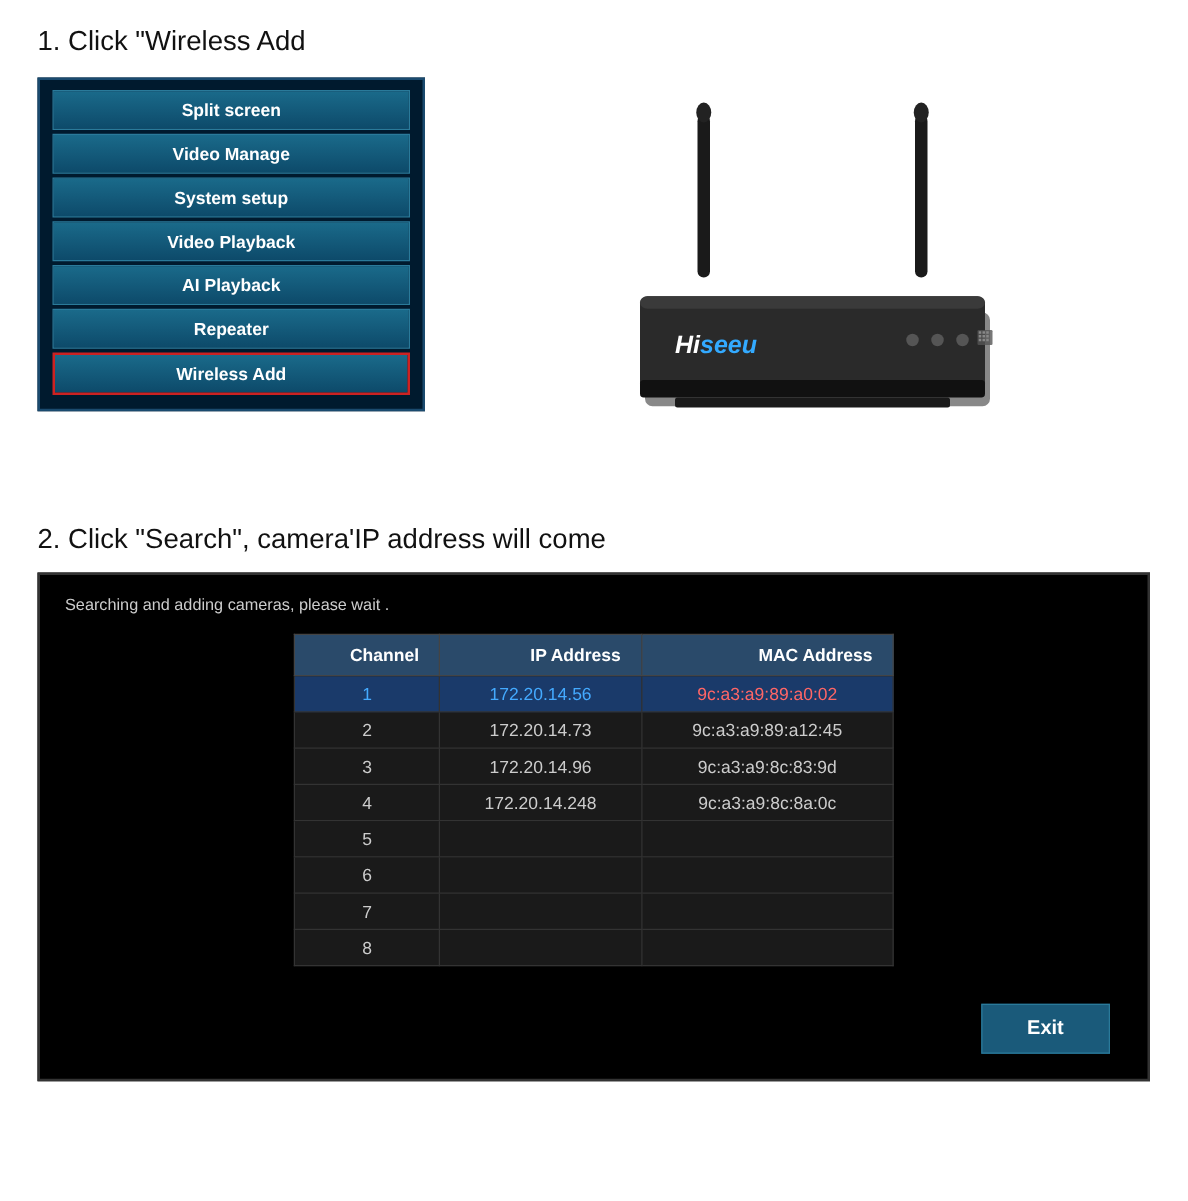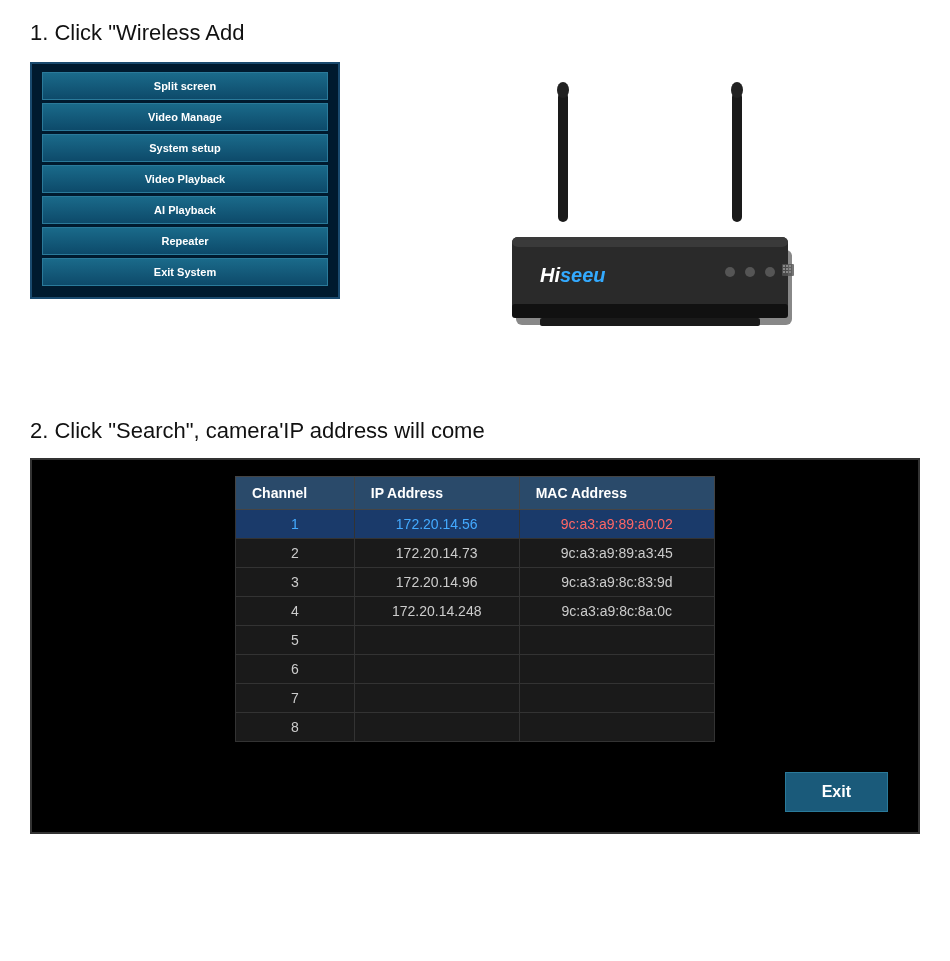--- a/index.html
+++ b/index.html
@@ -33,21 +33,21 @@
       border: 2px solid #1a4a6e;
       padding: 8px 10px;
       width: 310px;
       flex-shrink: 0;
     }
 
     .menu-item {
       background: linear-gradient(to bottom, #1a6a8a, #0d4a6a);
       color: #ffffff;
       font-weight: bold;
-      font-size: 11px;
+      font-size: 14px;
       text-align: center;
       padding: 7px 10px;
       margin-bottom: 3px;
       cursor: pointer;
       border: 1px solid #2a7a9a;
     }
 
     .menu-item.highlighted {
       background: linear-gradient(to bottom, #1a6a8a, #0d4a6a);
       border: 2px solid #cc2222;
@@ -101,21 +101,21 @@
       width: 480px;
     }
 
     .camera-table th {
       background: #2a4a6a;
       color: #ffffff;
       font-size: 14px;
       font-weight: bold;
       padding: 8px 16px;
       border: 1px solid #444;
-      text-align: left;
+      text-align: right;
     }
 
     .camera-table td {
       background: #1a1a1a;
       color: #cccccc;
       font-size: 14px;
       padding: 6px 16px;
       border: 1px solid #333;
       text-align: center;
     }
@@ -154,21 +154,21 @@
 
 <div class="section1-content">
 
   <div class="menu-panel">
     <div class="menu-item">Split screen</div>
     <div class="menu-item">Video Manage</div>
     <div class="menu-item">System setup</div>
     <div class="menu-item">Video Playback</div>
     <div class="menu-item">AI Playback</div>
     <div class="menu-item">Repeater</div>
-    <div class="menu-item">Exit System</div>
+    <div class="menu-item highlighted">Wireless Add</div>
   </div>
 
   <div class="router-container">
     <div class="router-svg-wrapper">
       <svg width="380" height="310" viewBox="0 0 380 310" xmlns="http://www.w3.org/2000/svg">
 
         <rect x="98" y="20" width="10" height="130" rx="5" fill="#1a1a1a"></rect>
         <ellipse cx="103" cy="18" rx="6" ry="8" fill="#222"></ellipse>
 
         <rect x="272" y="20" width="10" height="130" rx="5" fill="#1a1a1a"></rect>
@@ -201,40 +201,41 @@
 
         <rect x="80" y="246" width="220" height="8" rx="2" fill="#1a1a1a"></rect>
       </svg>
     </div>
   </div>
 </div>
 
 <h2 class="section2-heading">2. Click "Search",  camera'IP address will come</h2>
 
 <div class="dark-screen">
+  <div class="search-status">Searching and adding cameras, please wait .</div>
 
   <div class="camera-table-wrapper">
     <table class="camera-table">
       <thead>
         <tr>
           <th>Channel</th>
           <th>IP Address</th>
           <th>MAC Address</th>
         </tr>
       </thead>
       <tbody id="camera-tbody">
       <tr class="active">
             <td>1</td>
             <td style="color: rgb(68, 170, 255);">172.20.14.56</td>
             <td class="mac" style="color: rgb(255, 102, 102);">9c:a3:a9:89:a0:02</td>
           </tr>
           <tr>
             <td>2</td>
             <td>172.20.14.73</td>
-            <td class="">9c:a3:a9:89:a3:45</td>
+            <td class="">9c:a3:a9:89:a12:45</td>
           </tr>
           <tr>
             <td>3</td>
             <td>172.20.14.96</td>
             <td class="">9c:a3:a9:8c:83:9d</td>
           </tr>
           <tr>
             <td>4</td>
             <td>172.20.14.248</td>
             <td class="">9c:a3:a9:8c:8a:0c</td>

